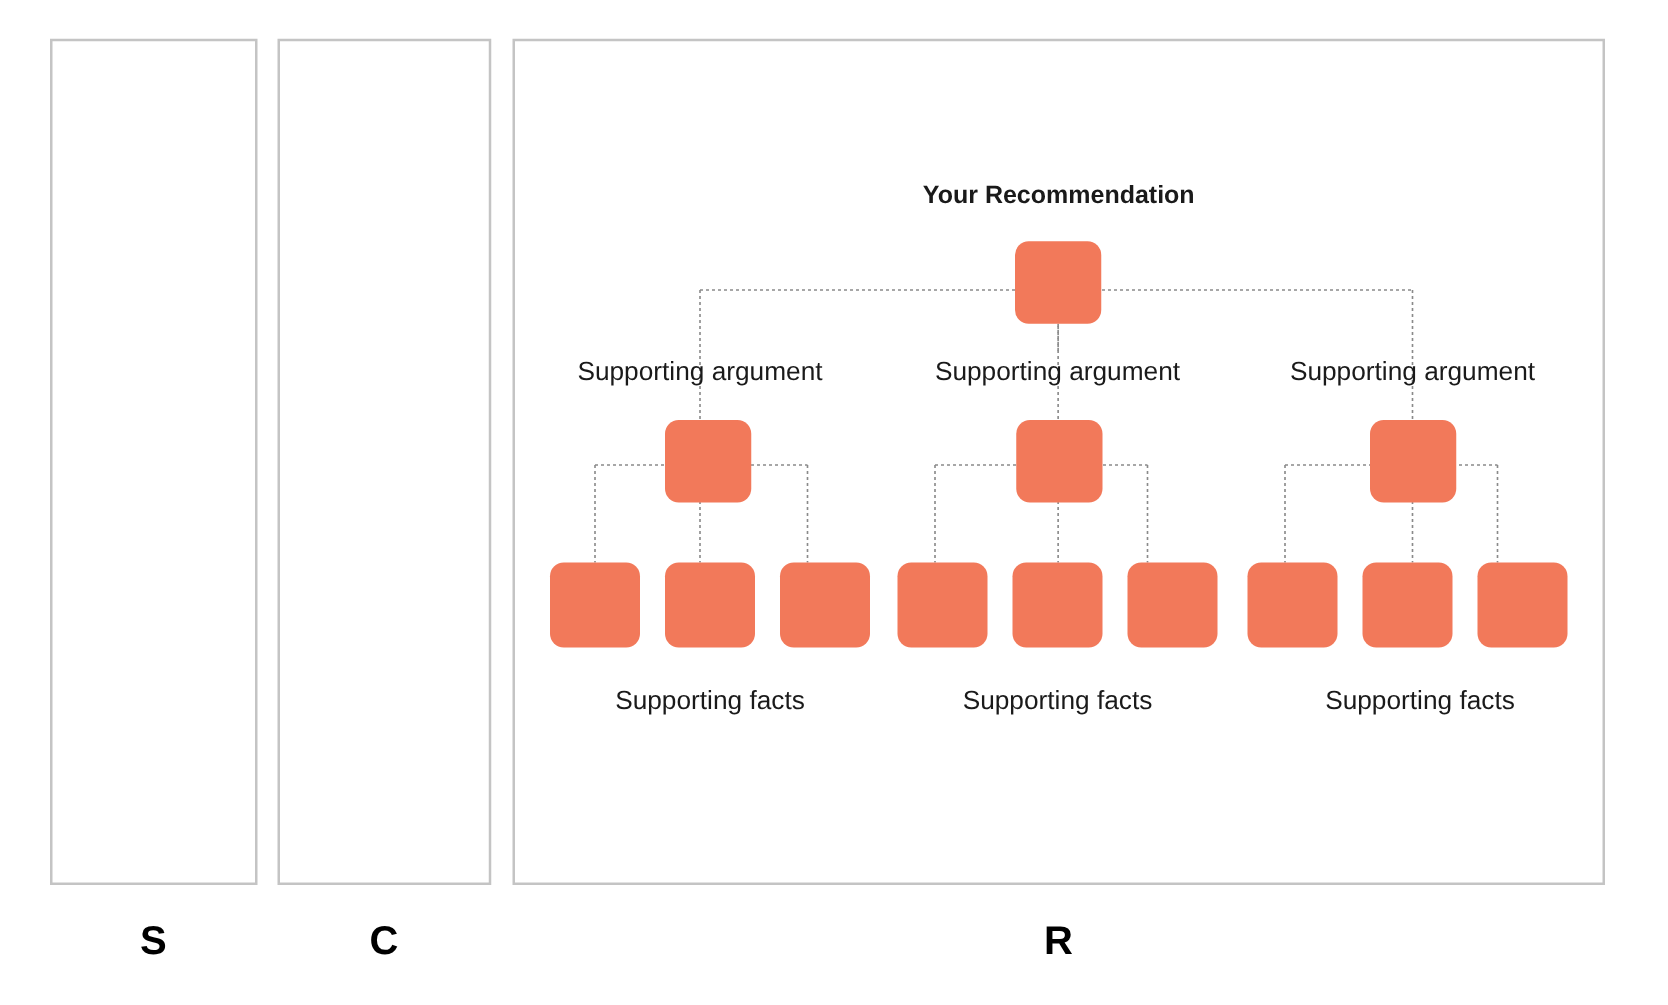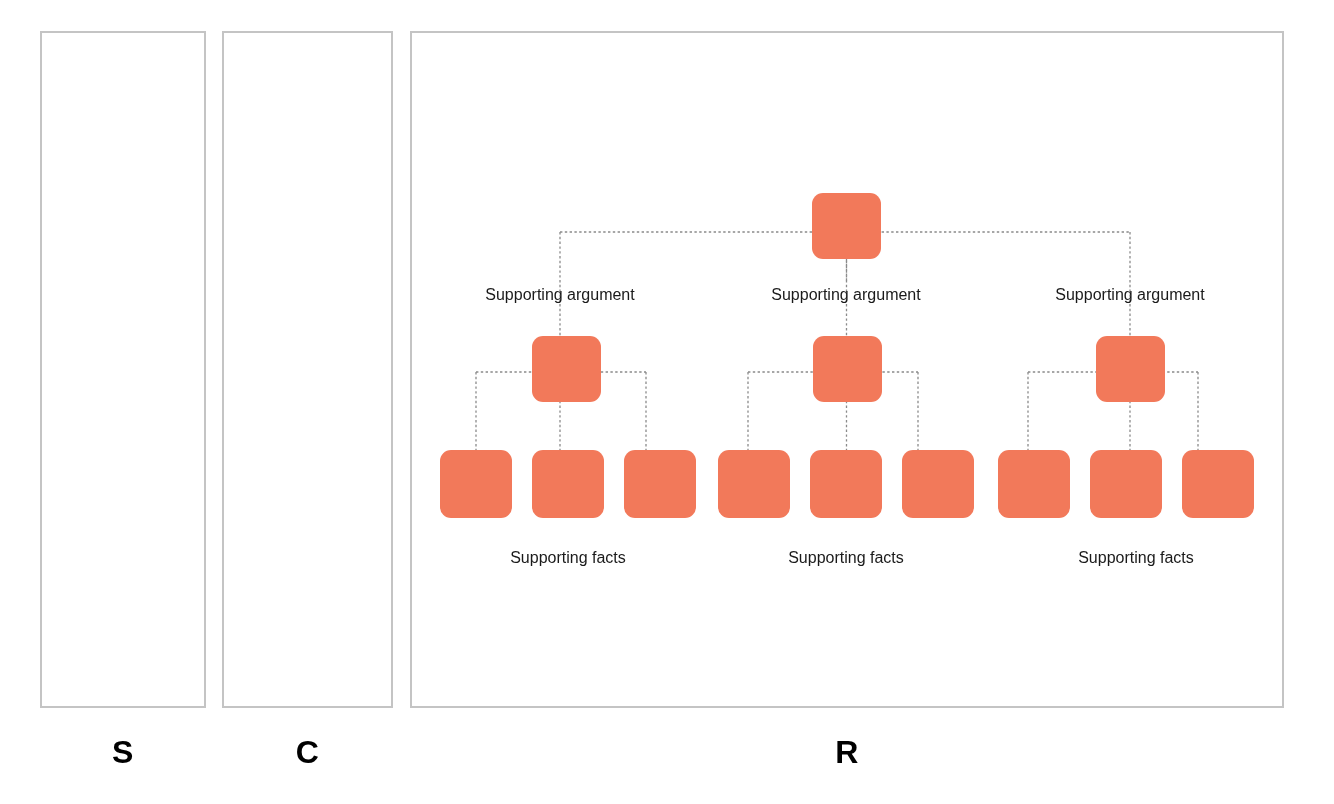--- a/index.html
+++ b/index.html
@@ -61,21 +61,21 @@
   }
 
   .node-box {
     position: absolute;
     background: #F2795A;
     border-radius: 11px;
   }
 
   .tree-label {
     position: absolute;
-    font-size: 16px;
+    font-size: 21px;
     color: #1a1a1a;
     text-align: center;
     line-height: 1;
     white-space: nowrap;
   }
   .tree-label.root-label {
     font-weight: bold;
     font-size: 20px;
   }
 </style>
@@ -117,20 +117,21 @@
         <path d="M 436.5 341 L 436.5 419"></path>
         <path d="M 508 341 L 508 419"></path>
 
         <path d="M 618 341 L 788 341"></path>
         <path d="M 618 341 L 618 419"></path>
         <path d="M 720 341 L 720 419"></path>
         <path d="M 788 341 L 788 419"></path>
       </g>
     </svg>
 
+    <div class="tree-label root-label" style="left:287px; top:115px; width:300px;">Your Recommendation</div>
 
     <div class="node-box" style="left:402px; top:162px; width:69px; height:66px;"></div>
 
     <div class="tree-label" style="left:30px; top:256px; width:240px;">Supporting argument</div>
     <div class="tree-label" style="left:316px; top:256px; width:240px;">Supporting argument</div>
     <div class="tree-label" style="left:600px; top:256px; width:240px;">Supporting argument</div>
 
     <div class="node-box" style="left:122px; top:305px; width:69px; height:66px;"></div>
     <div class="node-box" style="left:403px; top:305px; width:69px; height:66px;"></div>
     <div class="node-box" style="left:686px; top:305px; width:69px; height:66px;"></div>

